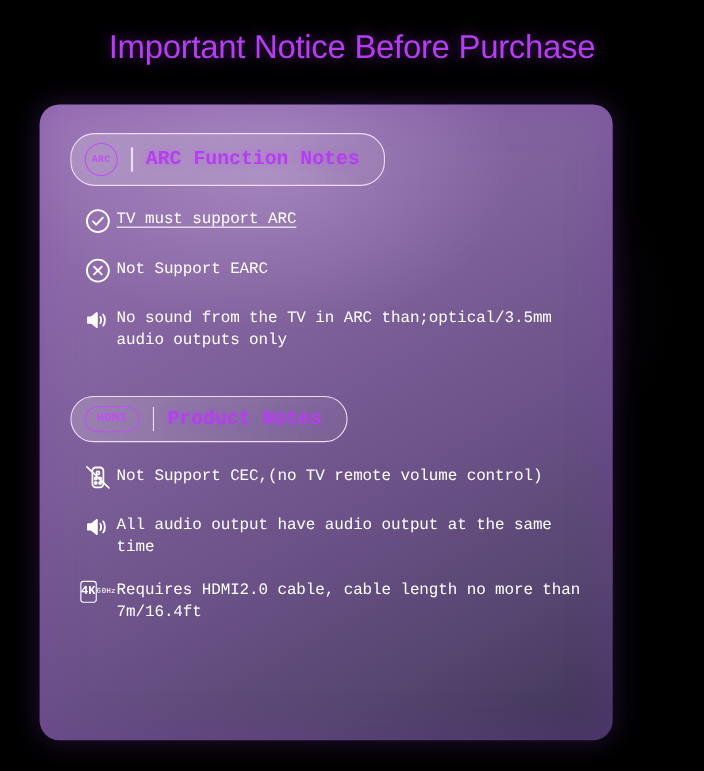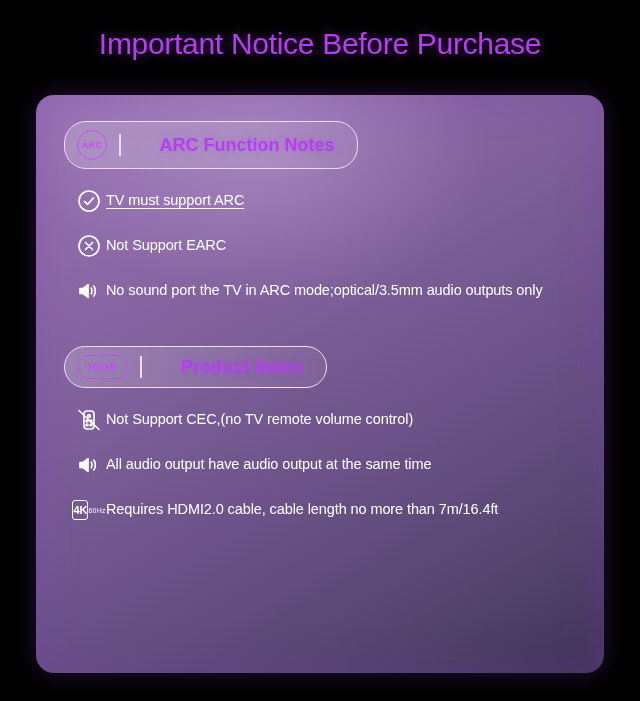--- a/index.html
+++ b/index.html
@@ -25,26 +25,27 @@
     font-weight: normal;
     letter-spacing: -0.3px;
     padding-top: 27px;
     text-shadow: 0 0 14px rgba(180,62,240,0.55);
     font-family: "Liberation Sans", sans-serif;
   }
   .card {
     position: absolute;
     left: 36px;
     top: 95px;
-    width: 568px;
+    width: 521px;
     height: 578px;
     border-radius: 18px;
     background: linear-gradient(150deg, #9a75b4 0%, #8e6ba9 18%, #7d5f99 40%, #6a5187 62%, #55456f 82%, #3e3356 100%);
     box-shadow: 0 0 40px rgba(120,60,170,0.35) inset, 0 0 24px rgba(90,40,140,0.4);
     overflow: hidden;
+    font-family: Liberation Mono, monospace;
   }
   .card::after {
     content: "";
     position: absolute;
     inset: 0;
     border-radius: 18px;
     background: radial-gradient(ellipse 360px 240px at 40% 10%, rgba(210,180,230,0.35), rgba(0,0,0,0) 62%);
     pointer-events: none;
   }
   .inner { position: relative; z-index: 2; padding: 26px 28px 0 28px; }
@@ -83,21 +84,20 @@
     width: 1.6px;
     height: 22px;
     background: #efdcfb;
     display: inline-block;
   }
   .pill-title {
     color: #b43ef0;
     font-size: 18px;
     font-weight: bold;
     text-shadow: 0 0 8px rgba(180,62,240,0.35);
-    margin-left: 27px;
   }
 
   .list { margin-top: 18px; }
   .row {
     display: flex;
     align-items: flex-start;
     gap: 2px;
     margin-bottom: 16px;
     padding-left: 10px;
   }
@@ -179,21 +179,21 @@
         </div>
 
         <div class="row">
           <span class="ico">
             <svg width="26" height="24" viewBox="0 0 26 24" fill="none" stroke="#ffffff" stroke-width="1.7">
               <path d="M4 9.5h3.2L12 5.6v12.8L7.2 14.5H4z" fill="#ffffff" stroke-linejoin="round"></path>
               <path d="M15.2 9.2c1 .9 1 4.7 0 5.6" stroke-linecap="round"></path>
               <path d="M17.8 7c2 2 2 8 0 10" stroke-linecap="round"></path>
             </svg>
           </span>
-          <span class="txt">No sound port the TV in ARC mode;optical/3.5mm audio outputs only</span>
+          <span class="txt">No sound from the TV in ARC than;optical/3.5mm audio outputs only</span>
         </div>
 
 
       </div>
 
       
       <div class="pill sec2">
         <span class="pill-badge badge-hdmi">HDMI</span>
         <span class="pill-sep"></span>
         <span class="pill-title">Product Notes</span>

